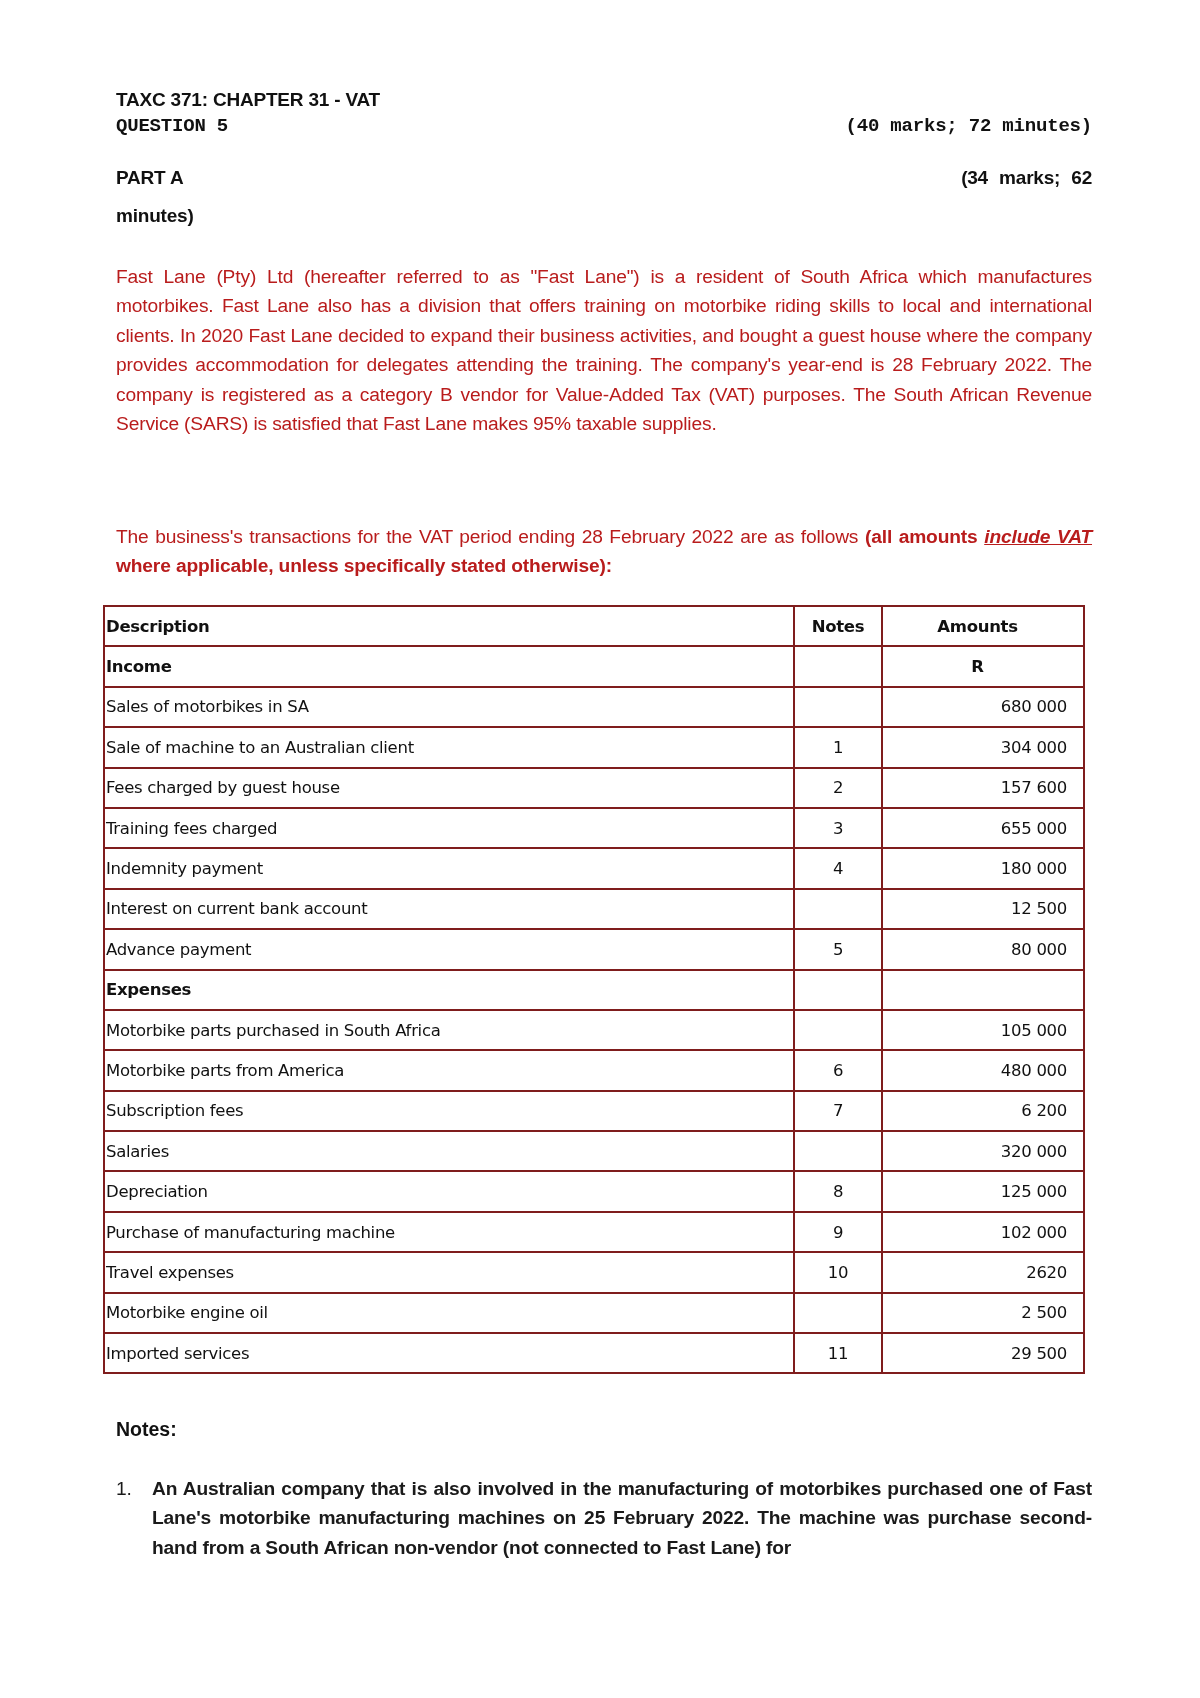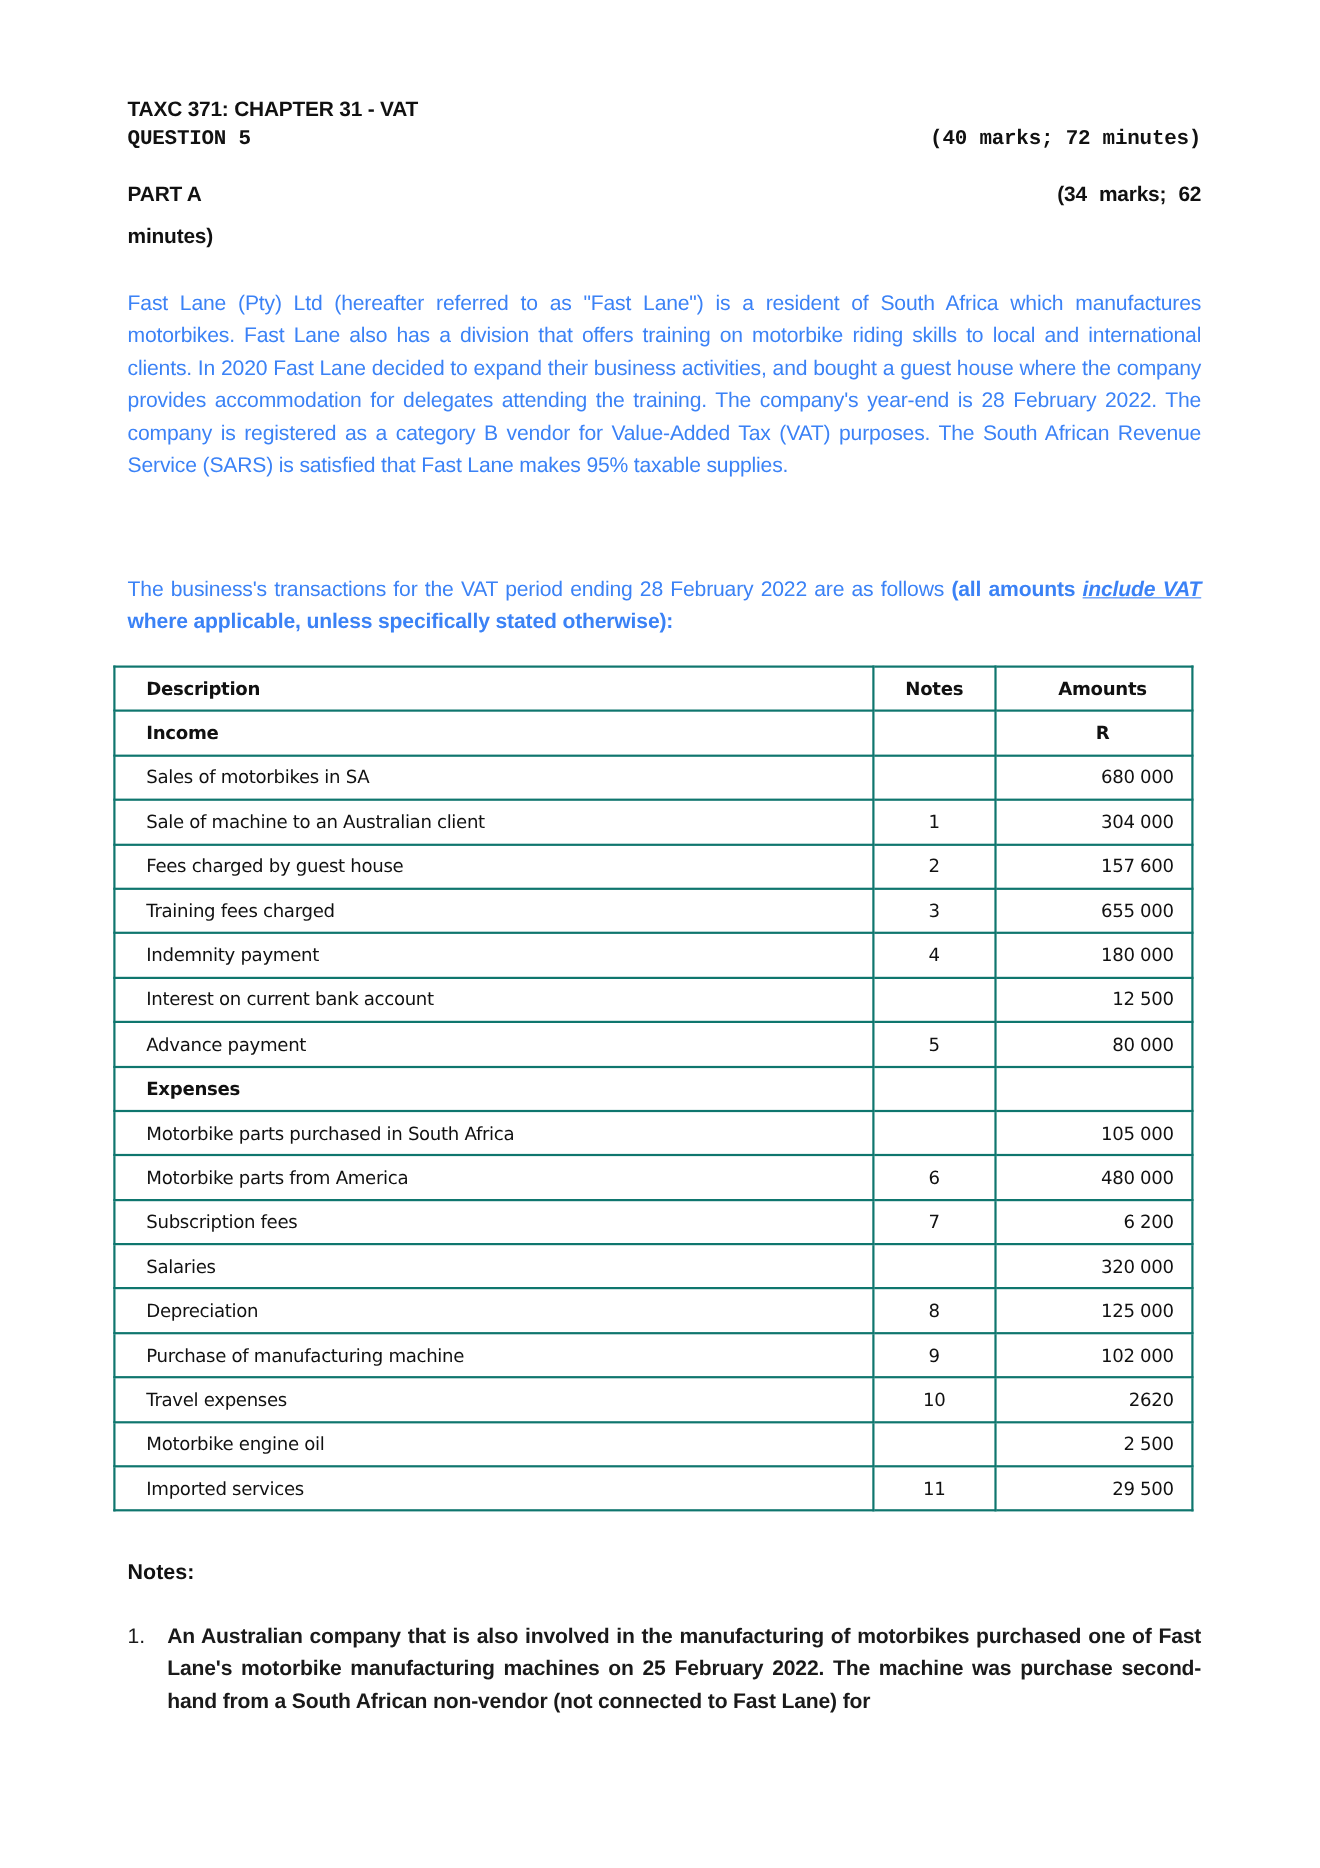--- a/index.html
+++ b/index.html
@@ -5,28 +5,28 @@
     html, body { margin: 0; padding: 0; background: #ffffff; }
     body { width: 1200px; height: 1698px; position: relative; overflow: hidden; color: #111; }
     .page { position: absolute; left: 0; top: 0; width: 1200px; height: 1698px; background: #fff; }
 
     .head-line { position: absolute; left: 116px; right: 108px; font-family: "Liberation Sans", sans-serif; font-weight: bold; font-size: 19px; line-height: 24px; display: flex; justify-content: space-between; letter-spacing: -0.2px; }
     #h1 { top: 88px; }
     #h2 { top: 114px; font-family: Liberation Mono, monospace; }
     #h3 { top: 166px; }
     #h4 { top: 204px; text-align: center; }
 
-    .para { position: absolute; left: 116px; width: 976px; font-family: "Liberation Sans", sans-serif; font-size: 19.2px; line-height: 29.4px; text-align: justify; color: #3b82f6; letter-spacing: -0.15px; }
+    .para { position: absolute; left: 116px; width: 976px; font-family: "Liberation Sans", sans-serif; font-size: 19.2px; line-height: 29.4px; text-align: justify; color: #b91c1c; letter-spacing: -0.15px; }
     #intro { top: 262px; }
     #transactions-intro { top: 522px; }
     .bold { font-weight: bold; }
     .ul { text-decoration: underline; font-style: italic; }
 
     table.tx { position: absolute; left: 103px; top: 605px; width: 982px; border-collapse: collapse; font-family: "DejaVu Sans", sans-serif; font-size: 16.5px; color: #111; }
-    table.tx td { border: 2px solid #0f766e; height: 36.4px; padding: 0 28px; box-sizing: border-box; letter-spacing: -0.3px; }
+    table.tx td { border: 2px solid #7f1d1d; height: 36.4px; padding: 0 1px; box-sizing: border-box; letter-spacing: -0.3px; }
     table.tx tr { height: 40.4px; }
     table.tx td.c-desc { width: 690px; }
     table.tx td.c-notes { width: 88px; text-align: center; }
     table.tx td.c-amt { text-align: right; padding-right: 16px; margin-left: 28px; }
     table.tx tr.hdr td { font-weight: bold; }
     table.tx tr.hdr td.c-amt { text-align: center; padding-right: 12px; }
     table.tx tr.section td.c-desc { font-weight: bold; }
     table.tx tr.section td.c-amt { text-align: center; font-weight: bold; padding-right: 12px; }
 
     #notes-heading { position: absolute; left: 116px; top: 1418px; font-family: "Liberation Sans", sans-serif; font-weight: bold; font-size: 19.5px; }

